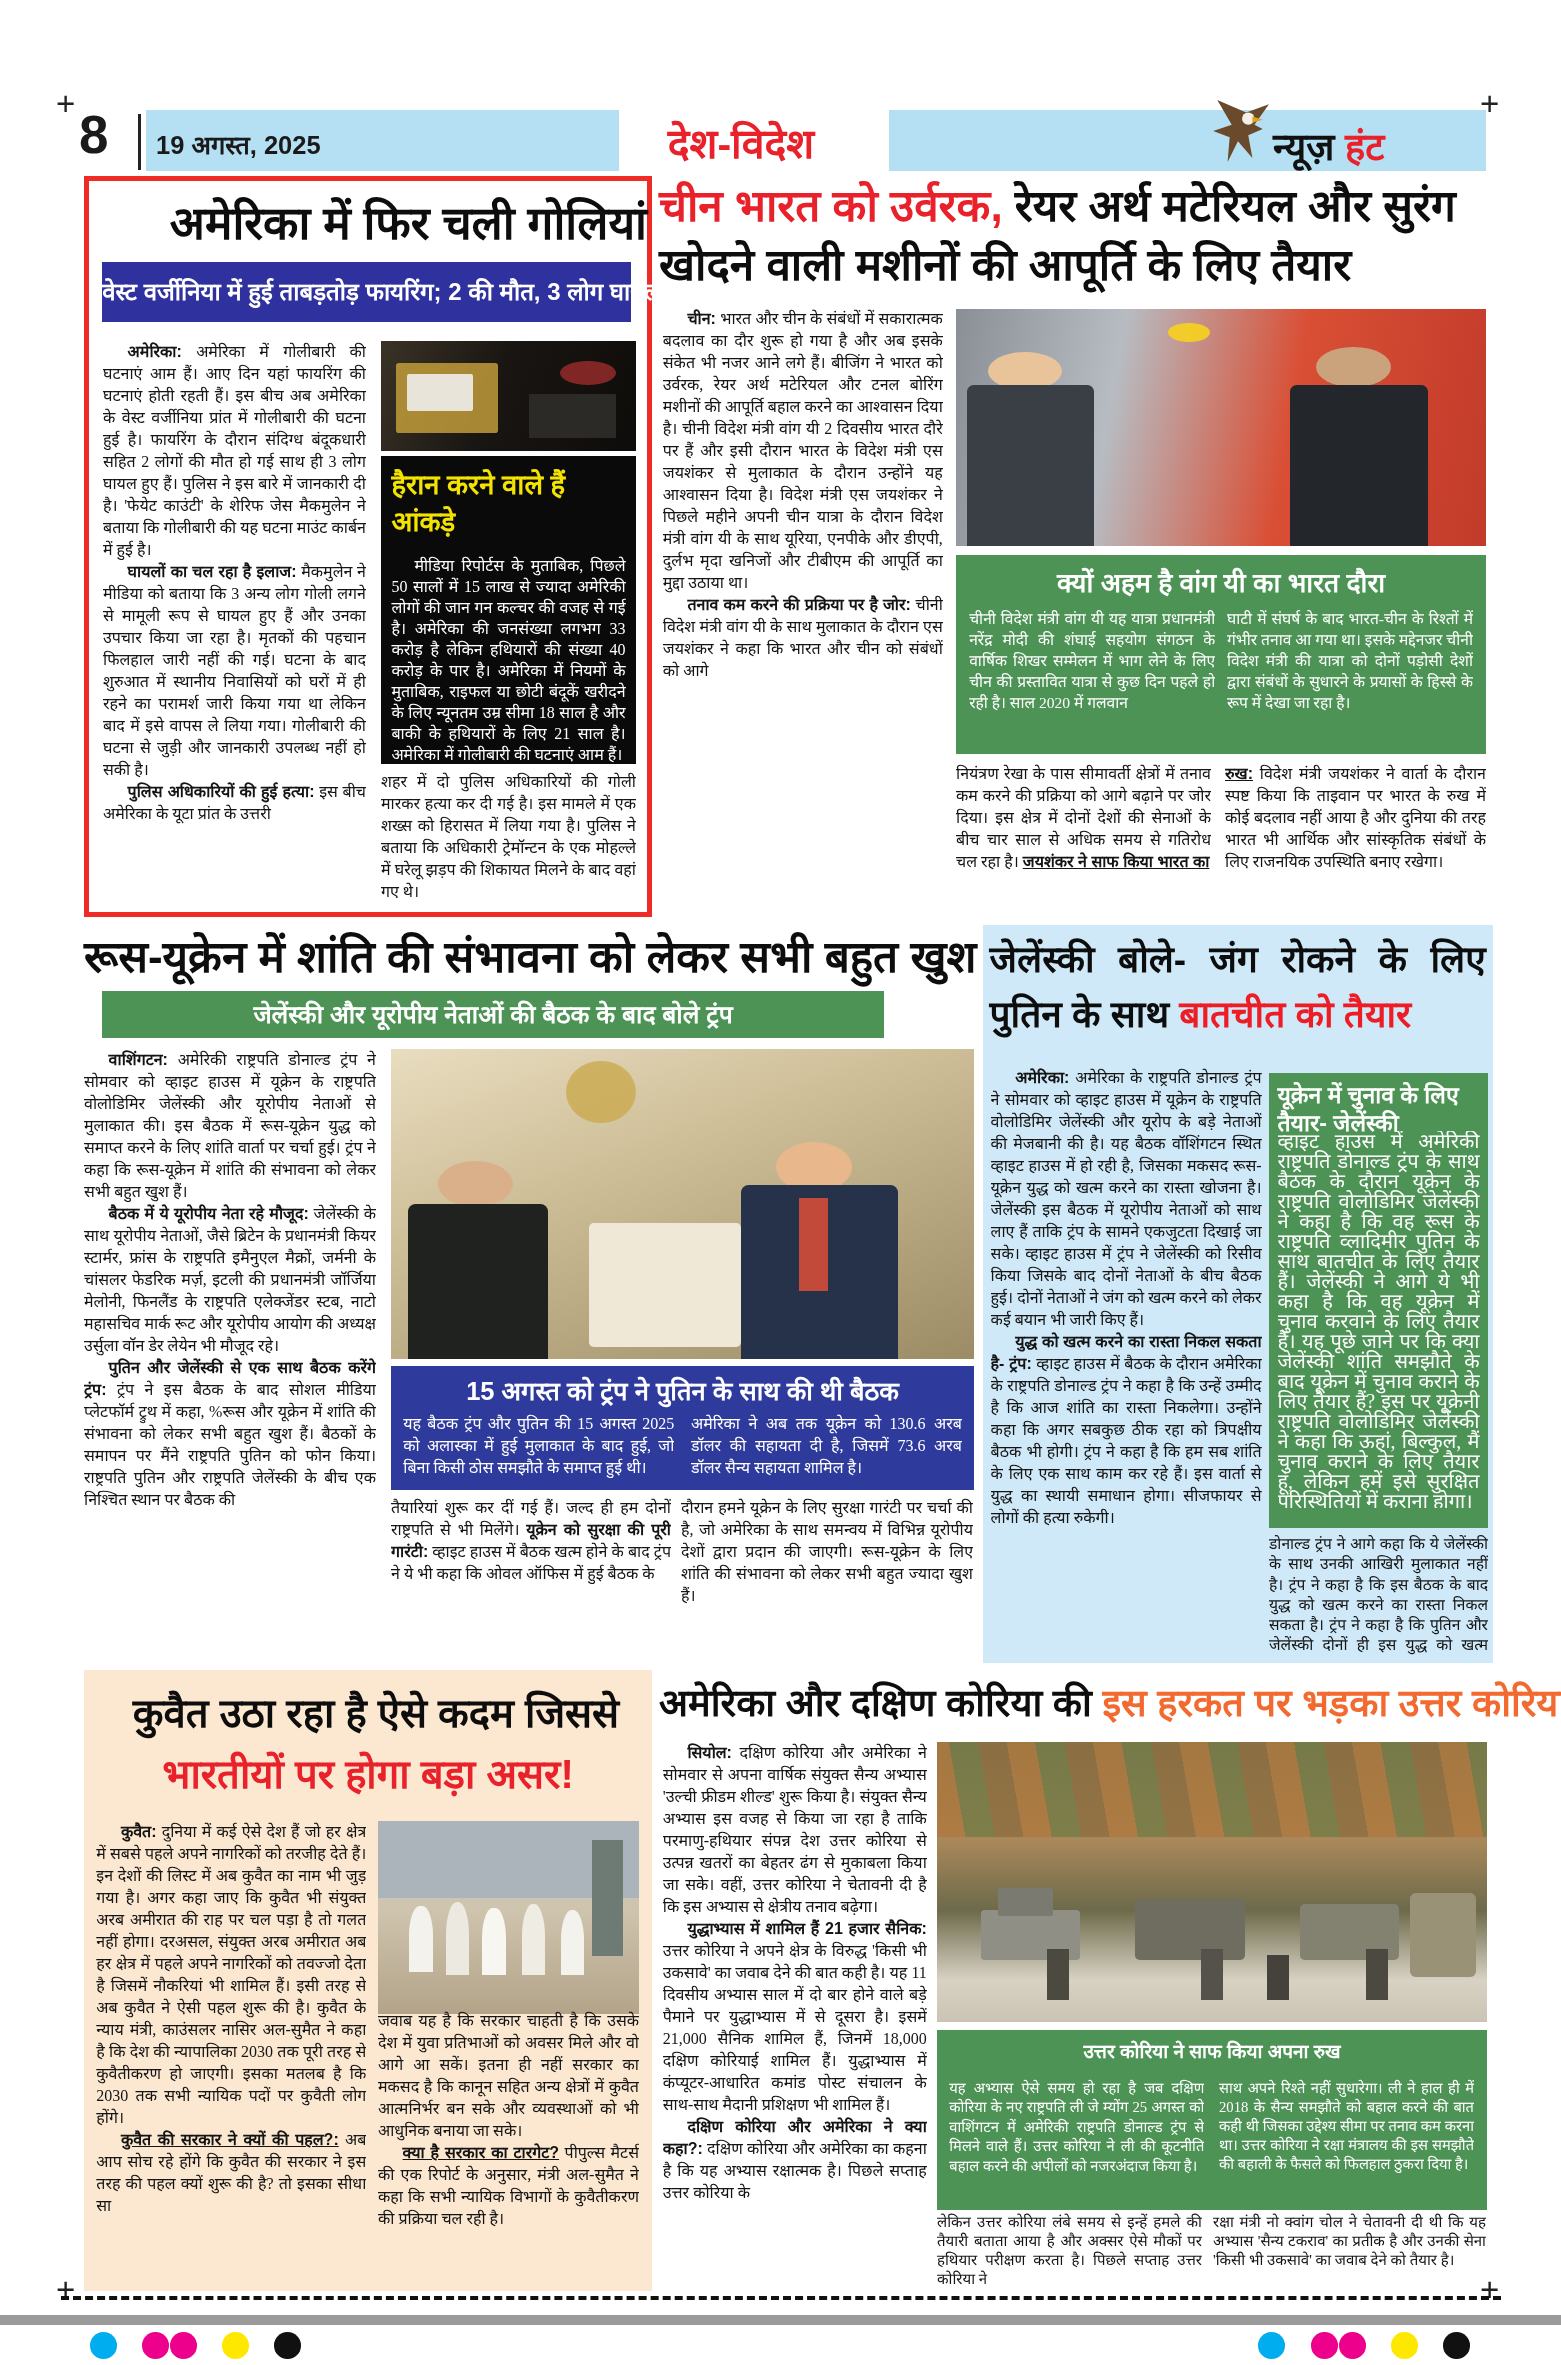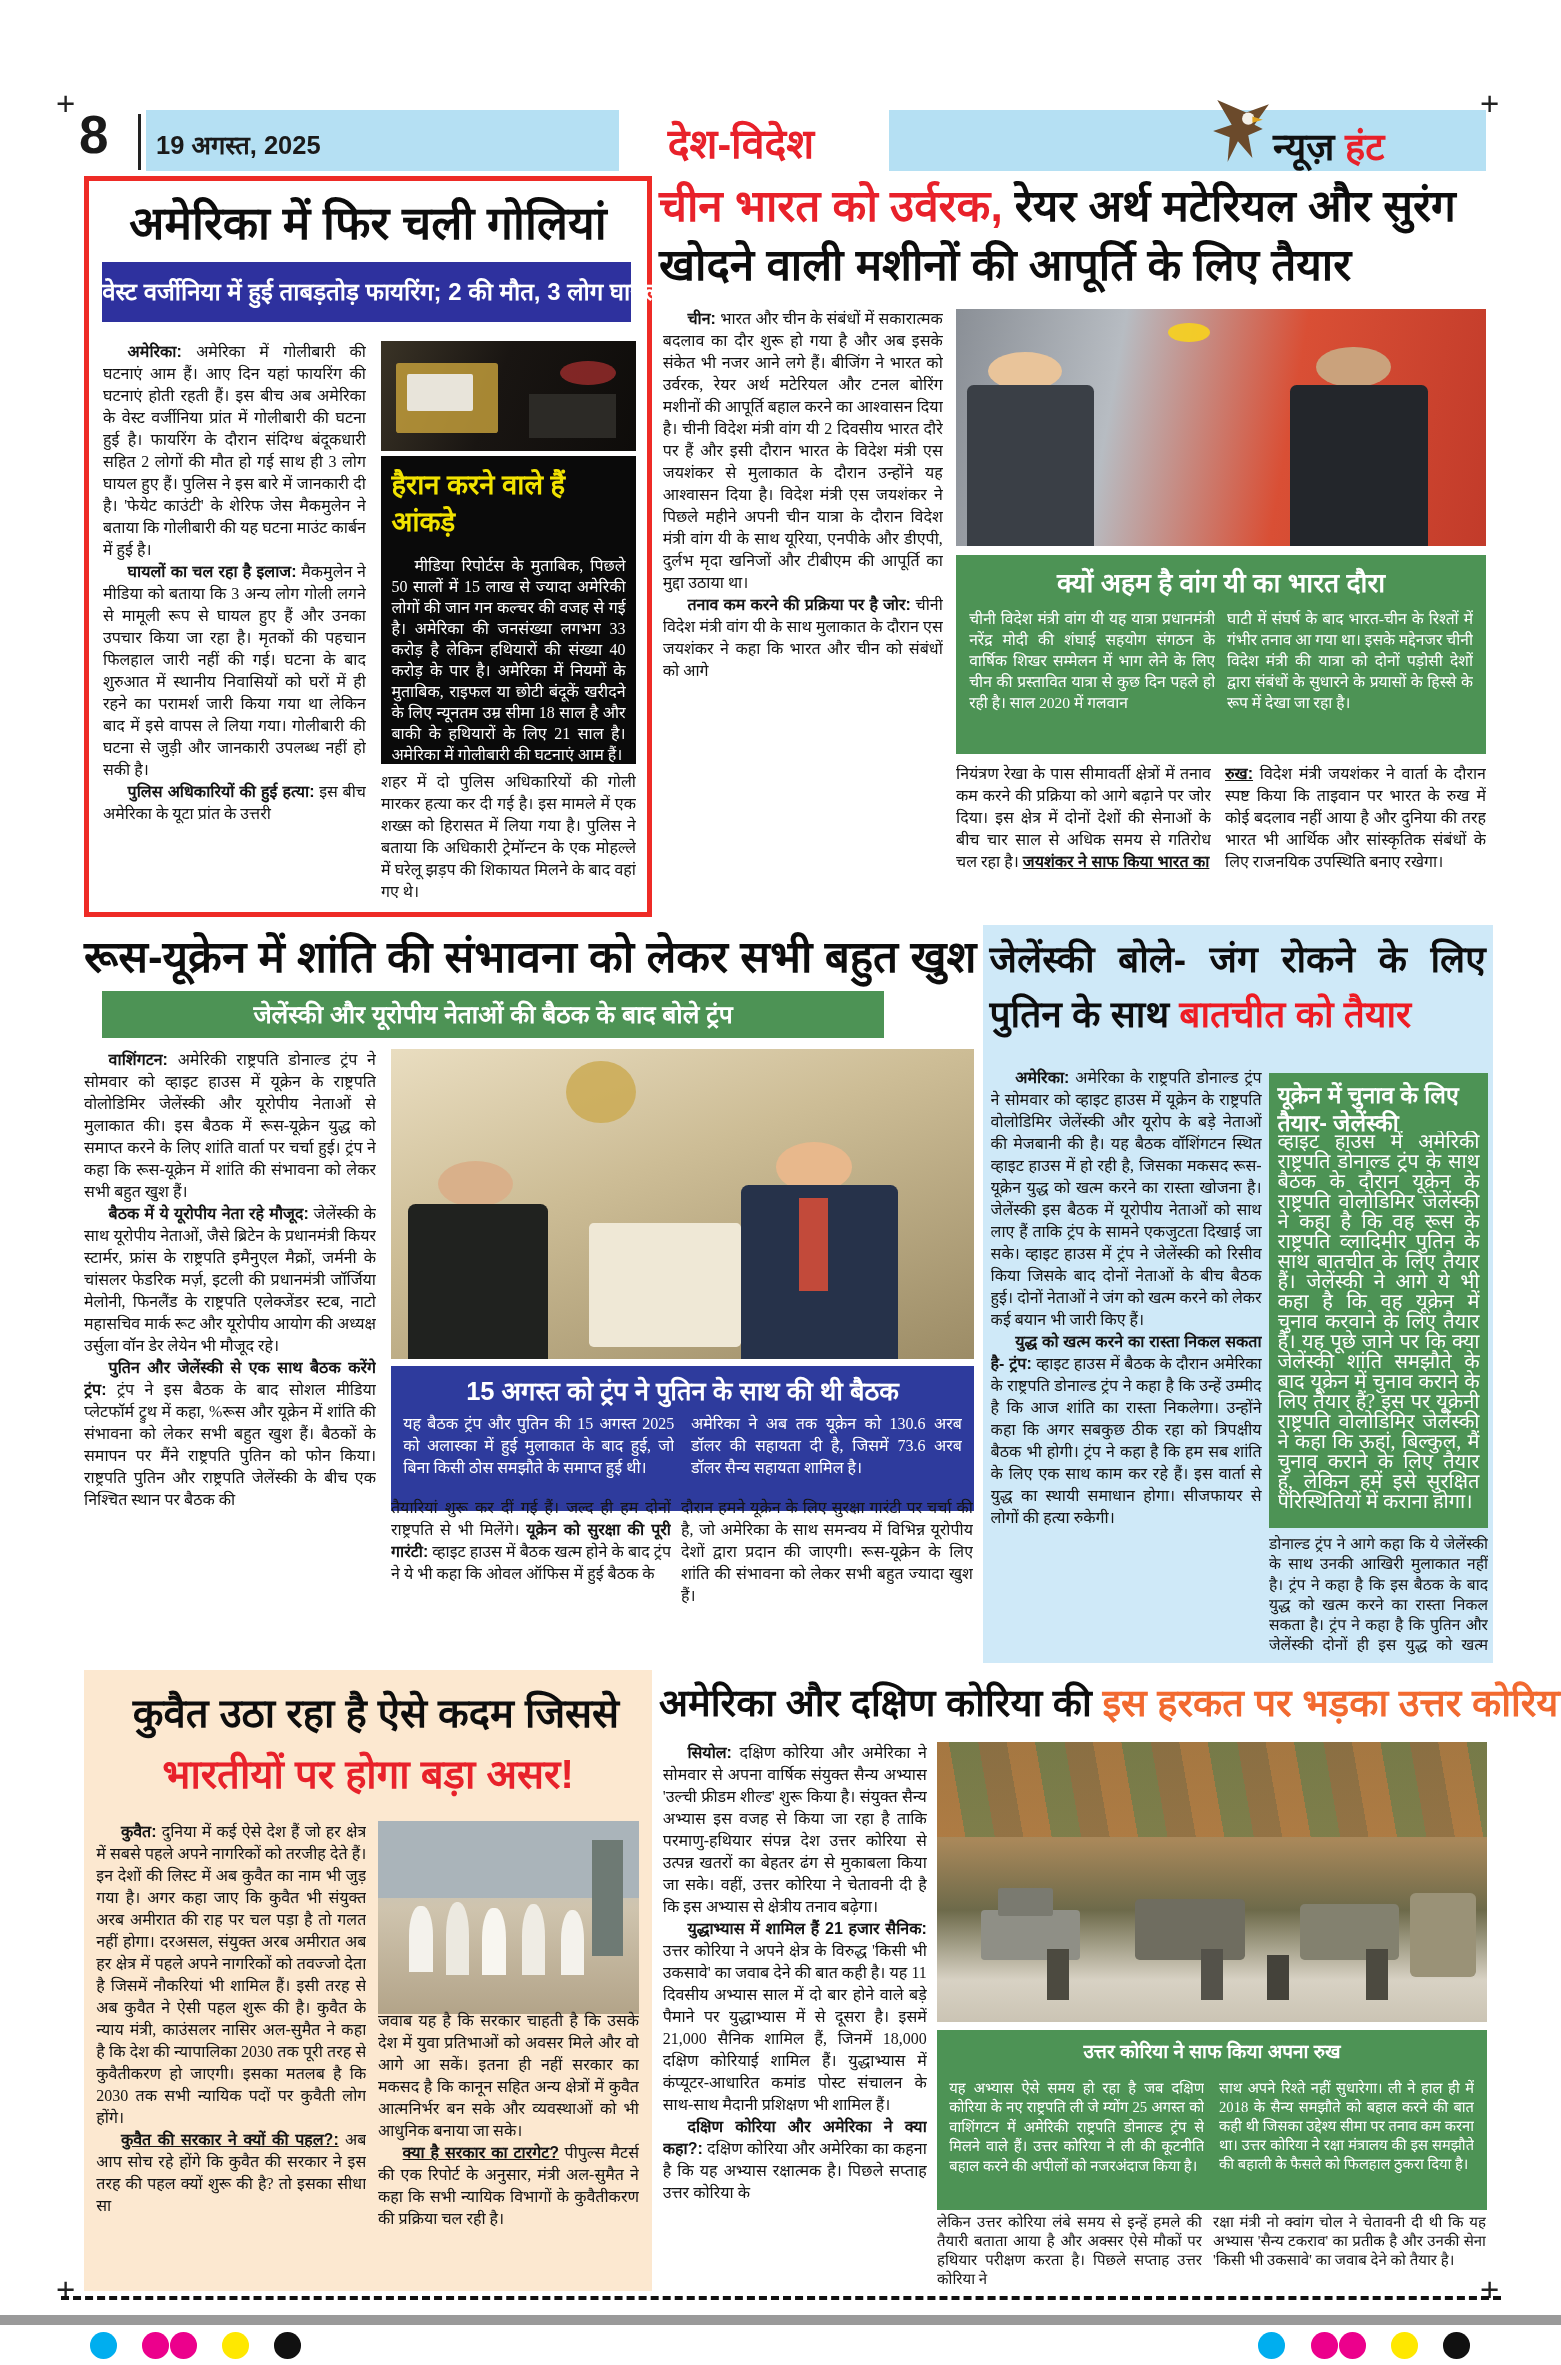--- a/index.html
+++ b/index.html
@@ -18,21 +18,21 @@
   .brand .b1{color:#111;} .brand .b2{color:#e8212a;}
   .eagle{position:absolute;left:1209px;top:92px;width:62px;height:76px;}
   
   .col{position:absolute;text-align:justify;font-size:16px;line-height:22px;color:#141414;overflow:hidden;
        font-family:"Liberation Serif", serif;}
   .para{margin:0 0 0 0;text-indent:24.6px;}
   .runin{font-weight:bold;font-family:"Liberation Sans", sans-serif;}
   .runin.u{text-decoration:underline;}
   
   #a1{left:84px;top:176px;width:568px;height:741px;border:5.2px solid #ee2b26;background:#fff;box-sizing:border-box;}
-  #a1 .hl{position:absolute;left:0;top:8.5px;width:100%;text-align:center;font-size:46px;font-weight:bold;color:#0d0d0d;}
+  #a1 .hl{position:absolute;left:0;top:8.5px;width:100%;text-align:right;font-size:46px;font-weight:bold;color:#0d0d0d;}
   #a1 .sub{position:absolute;left:13.2px;top:81px;width:529px;height:60px;background:#2e319e;color:#fff;
            font-size:24px;font-weight:bold;text-align:center;line-height:60px;white-space:nowrap;}
   #a1 .c1{left:14px;top:160px;width:263px;height:554px;}
   #a1 .c2t{left:292px;top:590px;width:255px;height:127px;}
   .photo{position:absolute;overflow:hidden;}
   .pshape{position:absolute;}
   #a1 .photo{left:292px;top:160px;width:255px;height:110px;background:linear-gradient(110deg,#3a3326 0%,#191512 45%,#0e0c0a 100%);}
   .statsbox{position:absolute;left:292px;top:275px;width:255px;height:308px;background:#0a0a0a;box-sizing:border-box;padding:8.5px 10.4px;}
   .statsbox .t{color:#f2e300;font-size:27.4px;font-weight:bold;margin:0 0 16px 0;}
   .statsbox .b{color:#fff;font-size:16px;line-height:21px;text-align:justify;text-indent:23px;font-family:"Liberation Serif", serif;}
@@ -51,21 +51,21 @@
   #a2 .gc.r{left:271px;top:53px;width:246px;height:135px;}
   #a2 .bc1{left:297px;top:587px;width:255px;height:154px;}
   #a2 .bc2{left:566px;top:587px;width:261px;height:154px;}
   
   #a3{left:84px;top:925px;width:894px;height:738px;}
   #a3 .hl{position:absolute;left:0;top:0;width:100%;font-size:44px;font-weight:bold;color:#0d0d0d;white-space:nowrap;}
   #a3 .sub{position:absolute;left:18px;top:66px;width:782px;height:47px;background:#4d9355;color:#fff;
            font-size:24.6px;font-weight:bold;text-align:center;line-height:47px;white-space:nowrap;}
   #a3 .c1{left:0px;top:124px;width:292px;height:613px;}
   #a3 .photo{left:307px;top:124px;width:583px;height:310px;background:linear-gradient(160deg,#e9ddc0 0%,#cdbd96 40%,#9c8c66 100%);}
-  .bluebox{position:absolute;left:307px;top:441px;width:583px;height:145px;background:#2e3b9d;box-sizing:border-box;padding:4.7px 11.4px;color:#fff;}
+  .bluebox{position:absolute;left:307px;top:441px;width:583px;height:124px;background:#2e3b9d;box-sizing:border-box;padding:4.7px 11.4px;color:#fff;}
   .bluebox .t{text-align:center;font-size:25.5px;font-weight:bold;margin:2.8px 0 5.7px 0;}
   .bluebox .gc{position:absolute;font-size:16px;line-height:22px;text-align:justify;color:#fff;overflow:hidden;
                font-family:"Liberation Serif", serif;}
   .bluebox .gc.l{left:12.3px;top:47px;width:271px;height:71px;}
   .bluebox .gc.r{left:300px;top:47px;width:271px;height:71px;}
   #a3 .bc1{left:307px;top:572px;width:280px;height:166px;}
   #a3 .bc2{left:597px;top:572px;width:292px;height:166px;}
   
   #a4{left:983px;top:925px;width:510px;height:738px;background:#cfe9f8;}
   #a4 .hl{position:absolute;left:6.6px;top:6.6px;width:496px;font-size:37px;font-weight:bold;line-height:1.5;color:#0d0d0d;text-align:justify;}

